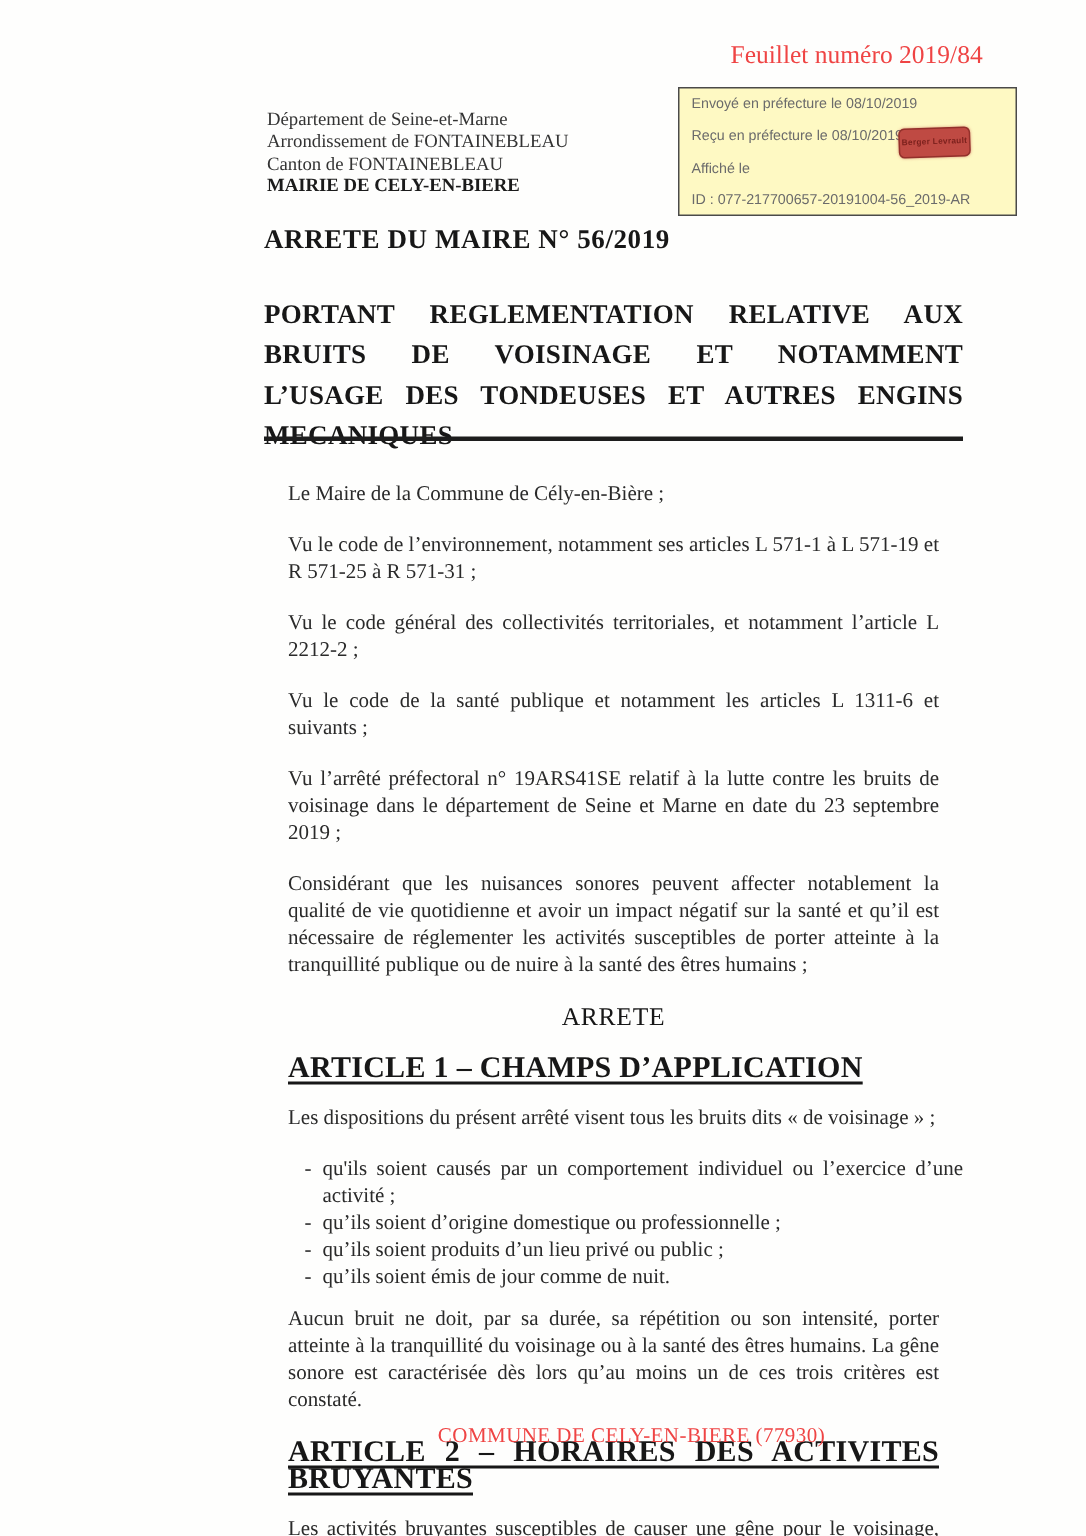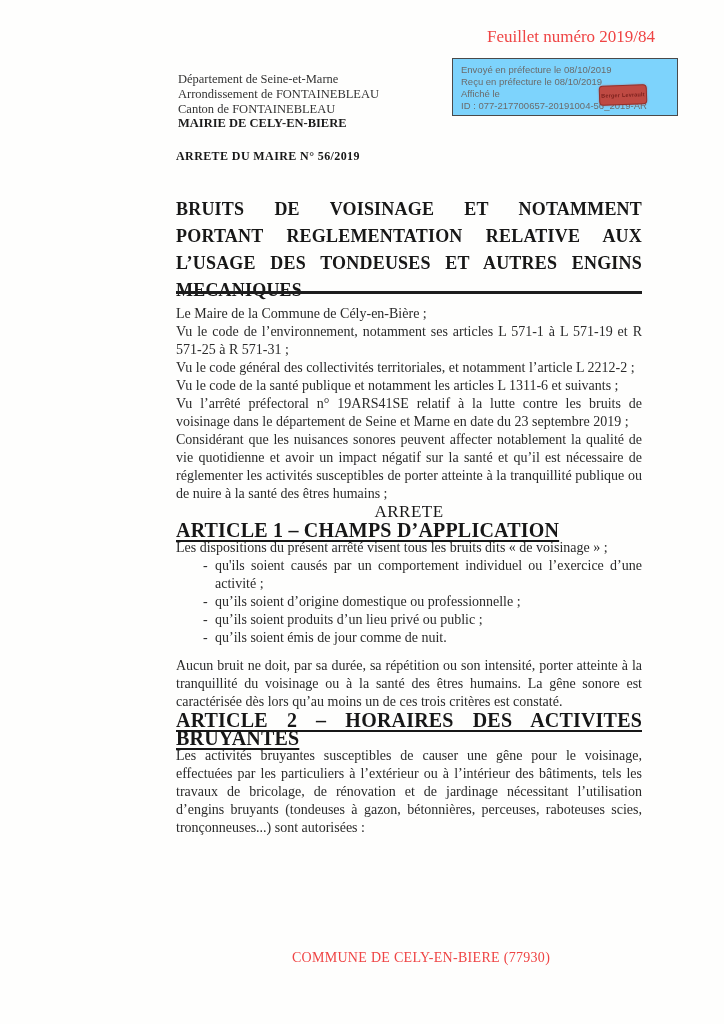--- a/index.html
+++ b/index.html
@@ -13,28 +13,28 @@
     overflow:hidden;
   }
   
   .feuillet{
     position:absolute;top:27px;left:487px;
     font-size:17px;color:#ef4444;
   }
   
   .stamp-box{
     position:absolute;left:452px;top:58px;
-    width:226px;height:58px;
+    width:226px;height:86px;
     border:1.5px solid #4a4a4a;
     box-sizing:border-box;
     padding:5px 0 4px 8px;
     font-family:"Liberation Sans", sans-serif;
     font-size:9.5px;color:#6b6b6b;
     display:flex;flex-direction:column;justify-content:space-between;
-    background:#7dd3fc;
+    background:#fef9c3;
   }
   .stamp-box .line{white-space:nowrap;}
   .vendor-stamp{
     position:absolute;left:146px;top:26px;
     width:46px;height:18px;
     background:#bf4a43;
     border:1px solid #93302b;
     border-radius:4px;
     transform:rotate(-2deg);
     display:flex;align-items:center;justify-content:center;
@@ -46,41 +46,41 @@
   }
   
   .admin-block{
     position:absolute;left:178px;top:72px;
     font-size:12.5px;line-height:14.8px;color:#333;
   }
   .admin-block .bold{font-weight:bold;color:#1b1b1b;}
   
   .decree-title{
     position:absolute;left:176px;top:149px;
-    font-size:12px;font-weight:bold;color:#171717;
+    font-size:18px;font-weight:bold;color:#171717;
     letter-spacing:.4px;
   }
   .decree-subtitle{
     position:absolute;left:176px;top:196px;width:466px;
     font-size:18px;font-weight:bold;color:#171717;
     line-height:27px;letter-spacing:.2px;
   }
   .sub-line{display:block;text-align:justify;text-align-last:justify;}
   .sub-line.last{text-align-last:left;}
   .title-rule{
     position:absolute;left:176px;top:291px;width:466px;height:3px;
     background:#1d1d1d;
   }
   
   .body-flow{
     position:absolute;left:176px;top:305px;width:466px;
     font-size:14px;line-height:18px;
     text-align:justify;color:#2a2a2a;
   }
-  .body-flow p{margin:0;}
+  .body-flow p{margin:16px;}
   .arrete-heading{
     margin:6px 0 0 0;
     text-align:center;text-align-last:center;
     font-size:17px;font-weight:normal;color:#171717;
     letter-spacing:.5px;
   }
   .article-heading{
     margin:14px 0 0 0;
     font-size:20px;font-weight:bold;color:#171717;
     letter-spacing:.2px;
@@ -125,22 +125,22 @@
   <div class="admin-block">
     <div>Département de Seine-et-Marne</div>
     <div>Arrondissement de FONTAINEBLEAU</div>
     <div>Canton de FONTAINEBLEAU</div>
     <div class="bold">MAIRIE DE CELY-EN-BIERE</div>
   </div>
 
   <div class="decree-title">ARRETE DU MAIRE N° 56/2019</div>
 
   <div class="decree-subtitle">
+    <span class="sub-line">PORTANT REGLEMENTATION RELATIVE AUX</span>
     <span class="sub-line">BRUITS DE VOISINAGE ET NOTAMMENT</span>
-    <span class="sub-line">PORTANT REGLEMENTATION RELATIVE AUX</span>
     <span class="sub-line">L’USAGE DES TONDEUSES ET AUTRES ENGINS</span>
     <span class="sub-line last">MECANIQUES</span>
   </div>
 
   <div class="title-rule"></div>
 
   <div class="body-flow">
     <p>Le Maire de la Commune de Cély-en-Bière ;</p>
     <p>Vu le code de l’environnement, notamment ses articles L 571-1 à L 571-19 et R 571-25 à R 571-31 ;</p>
     <p>Vu le code général des collectivités territoriales, et notamment l’article L 2212-2 ;</p>

